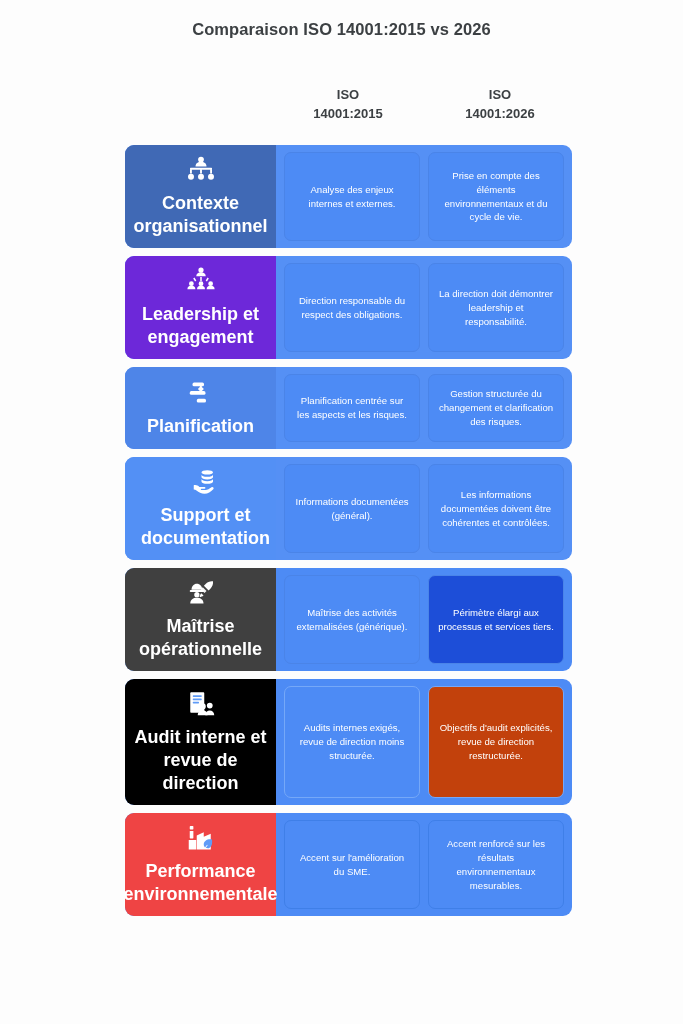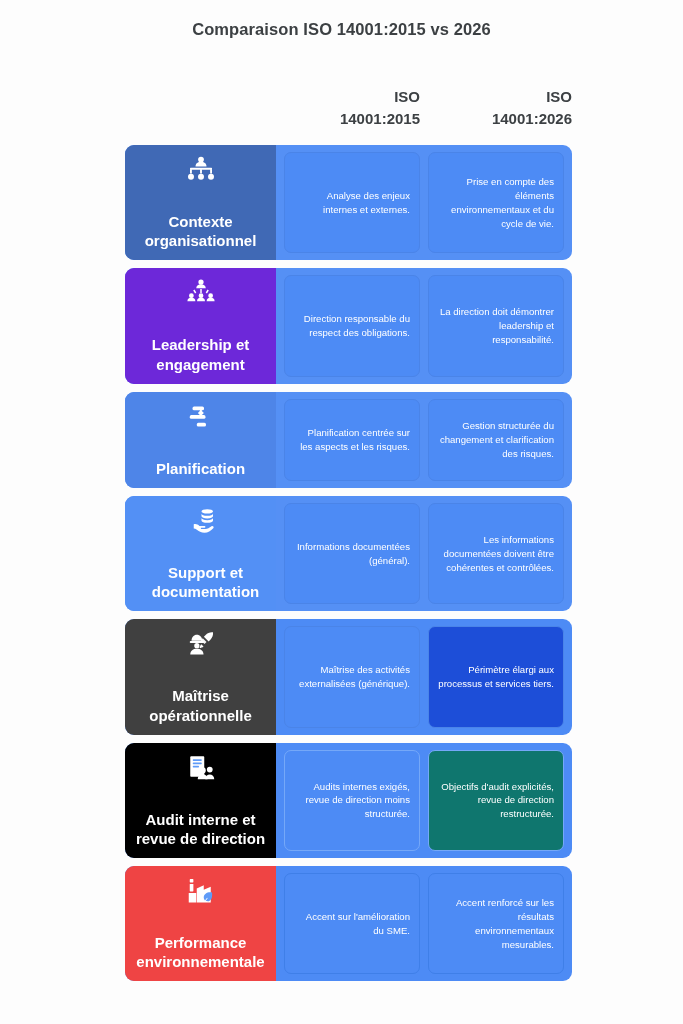--- a/index.html
+++ b/index.html
@@ -37,22 +37,22 @@
   .col-headers {
     position: absolute;
     top: 86px;
     left: 276px;
     width: 296px;
     display: flex;
     gap: 8px;
   }
   .col-header {
     flex: 1 1 0;
-    text-align: right;
-    font-size: 15px;
+    text-align: center;
+    font-size: 13px;
     font-weight: bold;
     color: #3c4043;
     line-height: 1.45;
   }
   .col-header .ch-l1 { display: block; }
   .col-header .ch-l2 { display: block; }
 
   
   .matrix {
     position: absolute;
@@ -85,42 +85,41 @@
   .row-icon {
     width: 30px;
     height: 30px;
     display: flex;
     align-items: center;
     justify-content: center;
   }
   .row-icon svg { display: block; }
   .row-label-text {
     color: #ffffff;
-    font-size: 15px;
+    font-size: 18px;
     font-weight: bold;
     text-align: center;
     line-height: 1.28;
-    margin-top: 20px;
   }
 
   
   .row-cards {
     flex: 1 1 auto;
     display: flex;
     gap: 8px;
     padding: 7px 8px;
   }
   .card {
     flex: 1 1 0;
     border-radius: 7px;
     display: flex;
     align-items: center;
     justify-content: center;
     padding: 8px 9px;
-    text-align: right;
+    text-align: center;
     color: #ffffff;
     font-size: 9.6px;
     line-height: 1.45;
   }
 </style>
 </head>
 <body>
 
 <div class="page">
 
@@ -250,21 +249,21 @@
       <circle cx="13.3" cy="13.9" r="2.5"></circle>
       <path d="M9.4 20.9c0-2.6 1.8-4.0 3.9-4.0s3.9 1.4 3.9 4.0z"></path>
       <circle cx="19.0" cy="13.2" r="2.3"></circle>
       <path d="M15.4 20.9c0-2.5 1.7-3.8 3.6-3.8s3.6 1.3 3.6 3.8z"></path>
     </svg>
           </div>
           <div class="row-label-text">Audit interne et revue de direction</div>
         </div>
         <div class="row-cards">
           <div class="card" style="background: rgb(77, 139, 245); border: 1px solid rgb(117, 168, 248);">Audits internes exigés, revue de direction moins structurée.</div>
-          <div class="card" style="background: #0f766e; border: 1px solid rgb(117, 168, 248);">Objectifs d'audit explicités, revue de direction restructurée.</div>
+          <div class="card" style="background: #c2410c; border: 1px solid rgb(117, 168, 248);">Objectifs d'audit explicités, revue de direction restructurée.</div>
         </div>
       </div>
       <div class="row" style="background: rgb(77, 139, 245);">
         <div class="row-label" style="background: #ef4444; align-items: center;">
           <div class="row-icon">
             <svg width="30" height="30" viewBox="0 0 24 24" fill="#fff">
       <rect x="3.0" y="2.4" width="2.9" height="2.7" rx="0.5"></rect>
       <rect x="3.0" y="6.3" width="2.9" height="6.0" rx="0.5"></rect>
       <path d="M2.2 13.6h6.0v7.6h-6.0z"></path>
       <path d="M8.6 9.9l5.6-2.5v3.6l5.6-2.5v12.7H8.6z"></path>

